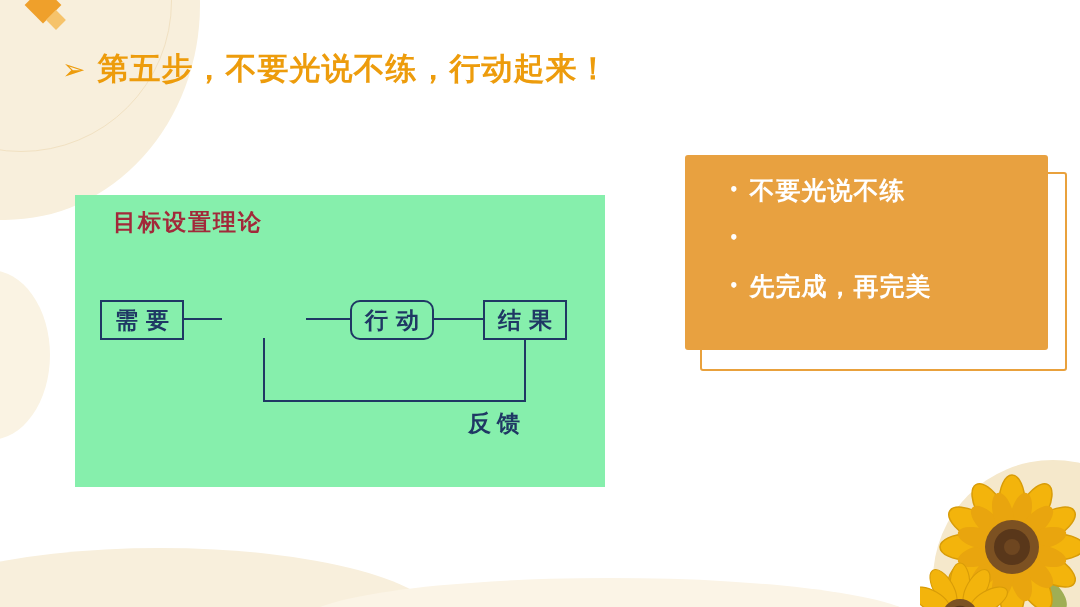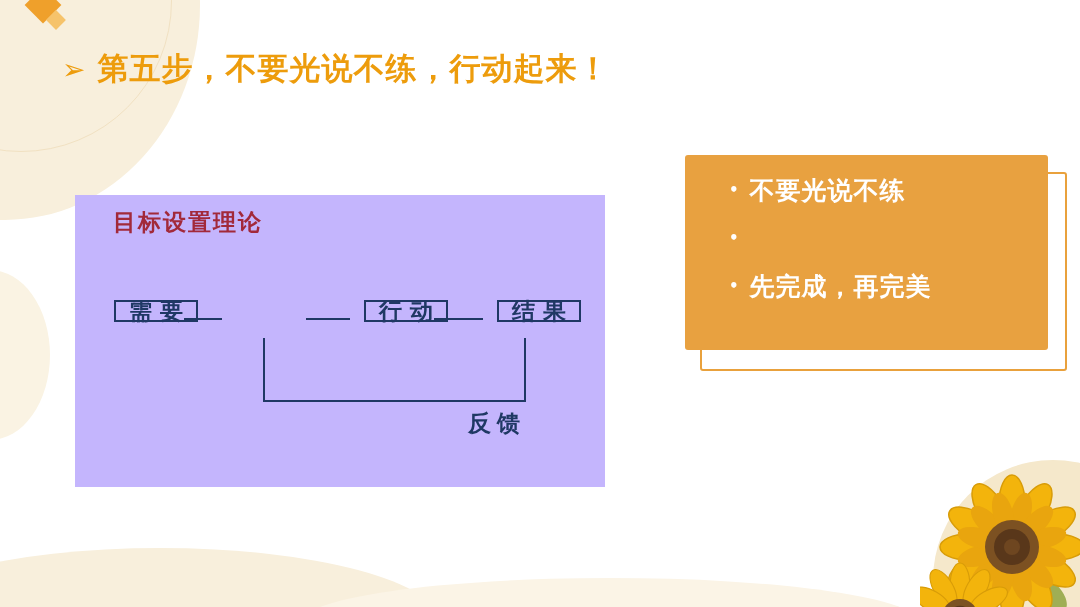--- a/index.html
+++ b/index.html
@@ -23,31 +23,31 @@
   .diamond-1 { left:30px; top:-8px; width:26px; height:26px; background:#EFA02B; }
   .diamond-2 { left:49px; top:13px; width:14px; height:14px; background:#F6C36B; }
 
   
   .title-row { position:absolute; left:62px; top:48px; display:flex; align-items:center; }
   .title-bullet { color:#ED9C0C; font-size:28px; font-weight:bold; margin-right:12px; }
   .slide-title { color:#ED9C0C; font-size:31px; font-weight:bold; letter-spacing:1px; }
 
   
   .diagram-panel { position:absolute; left:75px; top:195px; width:530px; height:292px;
-                   background:#c4b5fd; }
+                   background:#86efac; }
   .diagram-heading { position:absolute; left:38px; top:12px; font-size:23px; font-weight:bold;
                      color:#A2293A; letter-spacing:2px; }
-  .flow-box { position:absolute; top:105px; width:84px; height:22px; box-sizing:border-box;
+  .flow-box { position:absolute; top:105px; width:84px; height:40px; box-sizing:border-box;
               border:2px solid #1F3864; color:#1F3864;
               font-family:"DejaVu Serif","Liberation Serif",serif;
               font-size:23px; font-weight:bold;
-              display:flex; align-items:center; justify-content:center;margin-left:14px; }
+              display:flex; align-items:center; justify-content:center; }
   .flow-box span { letter-spacing:8px; margin-right:-8px; white-space:nowrap; }
   .box-1 { left:25px; }  .box-2 { left:147px; }
-  .box-3 { left:275px; } .box-4 { left:408px; }
+  .box-3 { left:275px;border-radius:10px; } .box-4 { left:408px; }
   .h-line { position:absolute; height:2px; background:#1F3864; }
   .v-line { position:absolute; width:2px;  background:#1F3864; }
   .link-12 { left:109px; top:123px; width:38px; }
   .link-23 { left:231px; top:123px; width:44px; }
   .link-34 { left:359px; top:123px; width:49px; }
   .fb-left  { left:188px; top:143px; height:64px; }
   .fb-right { left:449px; top:143px; height:64px; }
   .fb-bottom{ left:188px; top:205px; width:263px; }
   .feedback-label { position:absolute; left:188px; top:213px; width:263px; text-align:right;
                     color:#1F3864; font-family:"DejaVu Serif","Liberation Serif",serif;

